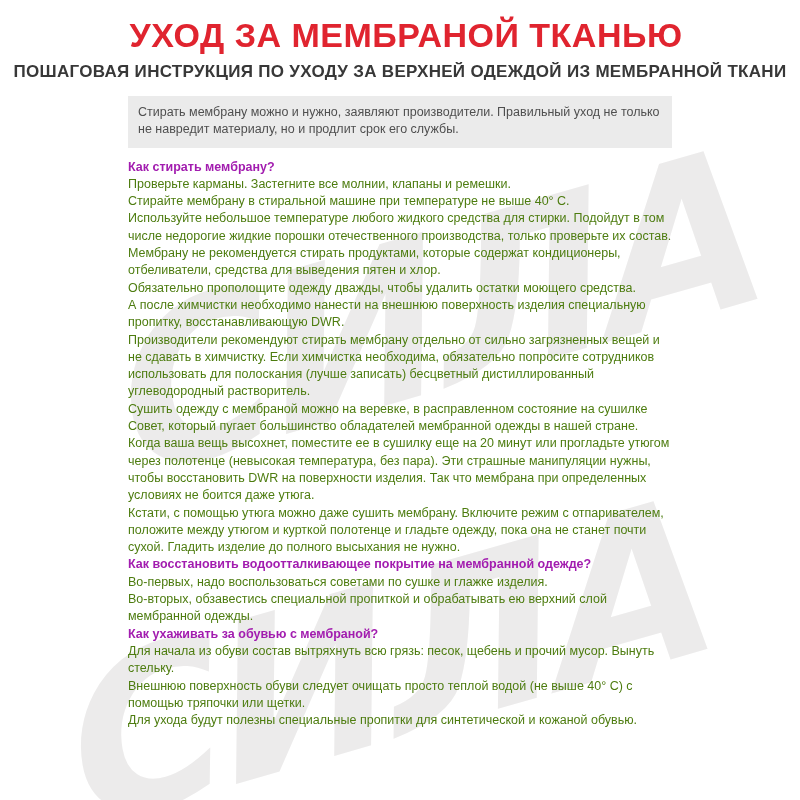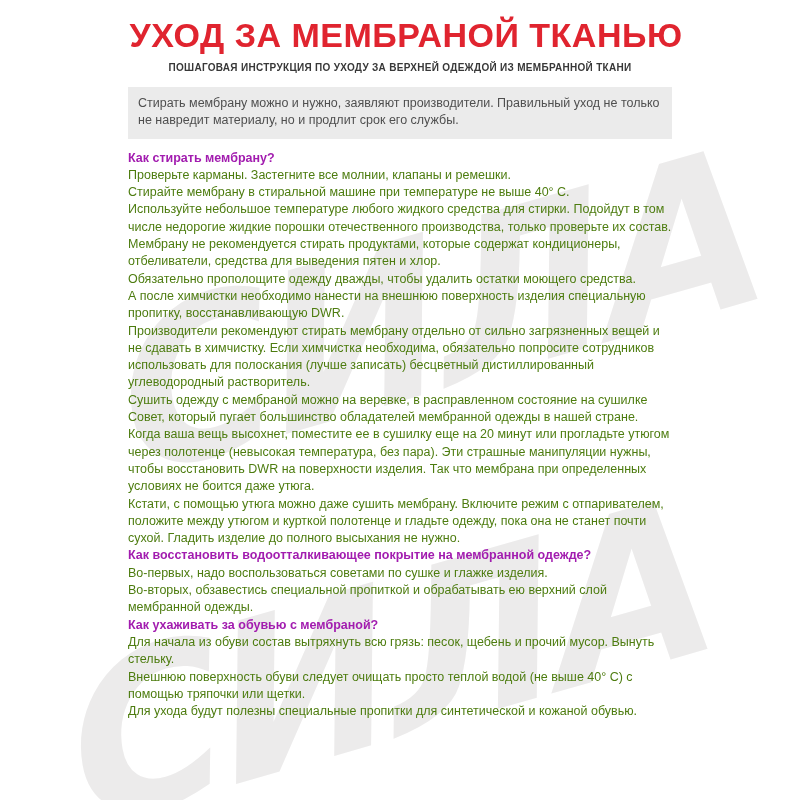--- a/index.html
+++ b/index.html
@@ -39,21 +39,21 @@
   .title {
     margin: 0;
     font-size: 34px;
     font-weight: 800;
     letter-spacing: 0.5px;
     color: #e0242f;
     padding-left: 12px;
   }
   .subtitle {
     margin: 7px 0 0 0;
-    font-size: 10px;
+    font-size: 17px;
     font-weight: 700;
     letter-spacing: 0.3px;
     color: #383838;
   }
   .doc {
     width: 544px;
     margin: 14px auto 0 auto;
   }
   .intro-box {
     background: #ebebeb;

